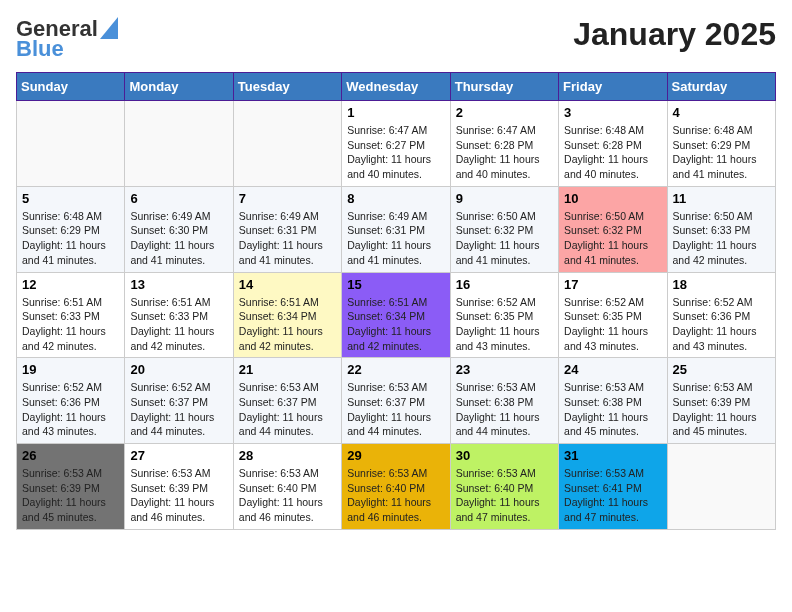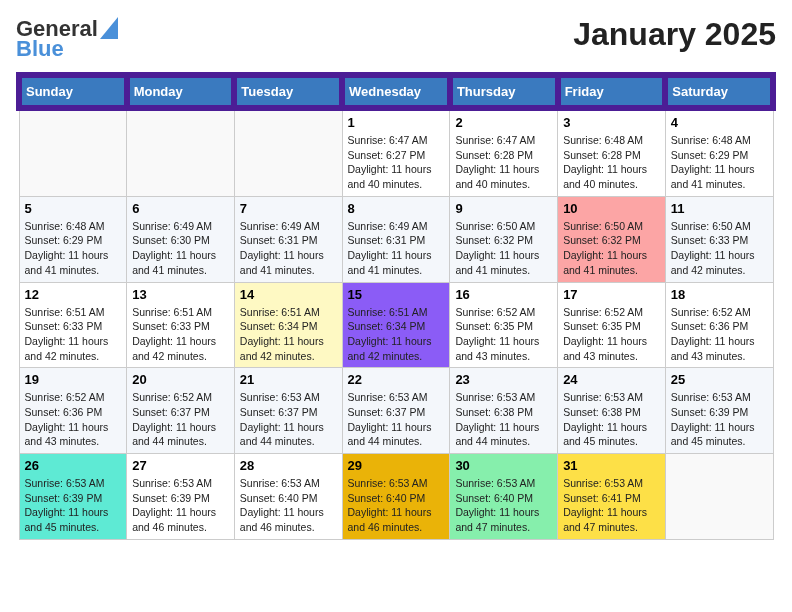--- a/index.html
+++ b/index.html
@@ -37,21 +37,21 @@
       border-collapse: collapse;
       font-size: 11px;
     }
     .calendar th {
       background: #3a7abf;
       color: #fff;
       padding: 6px 4px;
       text-align: left;
       font-size: 13px;
       font-weight: bold;
-      border: 6px solid #4c1d95;
+      border: 1px solid #4c1d95;
     }
     .calendar td {
       border: 1px solid #ccc;
       vertical-align: top;
       padding: 4px 5px;
       width: 108px;
       min-height: 80px;
       background: #fff;
     }
     .day-num {
@@ -215,40 +215,40 @@
         <td style="background: rgb(244, 247, 251);">
           <div class="day-num">24</div>
           <div class="day-info">Sunrise: 6:53 AM<br>Sunset: 6:38 PM<br><span>Daylight: 11 hours and 45 minutes.</span></div>
         </td>
         <td style="background: rgb(244, 247, 251);">
           <div class="day-num">25</div>
           <div class="day-info">Sunrise: 6:53 AM<br>Sunset: 6:39 PM<br><span>Daylight: 11 hours and 45 minutes.</span></div>
         </td>
       </tr>
       <tr style="background: rgb(255, 255, 255);">
-        <td style="background: #5eead4;">
+        <td style="background: #737373;">
           <div class="day-num">26</div>
           <div class="day-info">Sunrise: 6:53 AM<br>Sunset: 6:39 PM<br><span>Daylight: 11 hours and 45 minutes.</span></div>
         </td>
         <td style="background: rgb(255, 255, 255);">
           <div class="day-num">27</div>
           <div class="day-info">Sunrise: 6:53 AM<br>Sunset: 6:39 PM<br><span>Daylight: 11 hours and 46 minutes.</span></div>
         </td>
         <td style="background: rgb(255, 255, 255);">
           <div class="day-num">28</div>
           <div class="day-info">Sunrise: 6:53 AM<br>Sunset: 6:40 PM<br><span>Daylight: 11 hours and 46 minutes.</span></div>
         </td>
         <td style="background: #eab308;">
           <div class="day-num">29</div>
           <div class="day-info">Sunrise: 6:53 AM<br>Sunset: 6:40 PM<br><span>Daylight: 11 hours and 46 minutes.</span></div>
         </td>
-        <td style="background: #86efac;">
+        <td style="background: #bef264;">
           <div class="day-num">30</div>
           <div class="day-info">Sunrise: 6:53 AM<br>Sunset: 6:40 PM<br><span>Daylight: 11 hours and 47 minutes.</span></div>
         </td>
-        <td style="background: #fde047;">
+        <td style="background: #0ea5e9;">
           <div class="day-num">31</div>
           <div class="day-info">Sunrise: 6:53 AM<br>Sunset: 6:41 PM<br><span>Daylight: 11 hours and 47 minutes.</span></div>
         </td>
         <td class="empty" style="background: rgb(249, 249, 249);"></td>
       </tr>
     </tbody>
 </table>
 
 </body></html>

